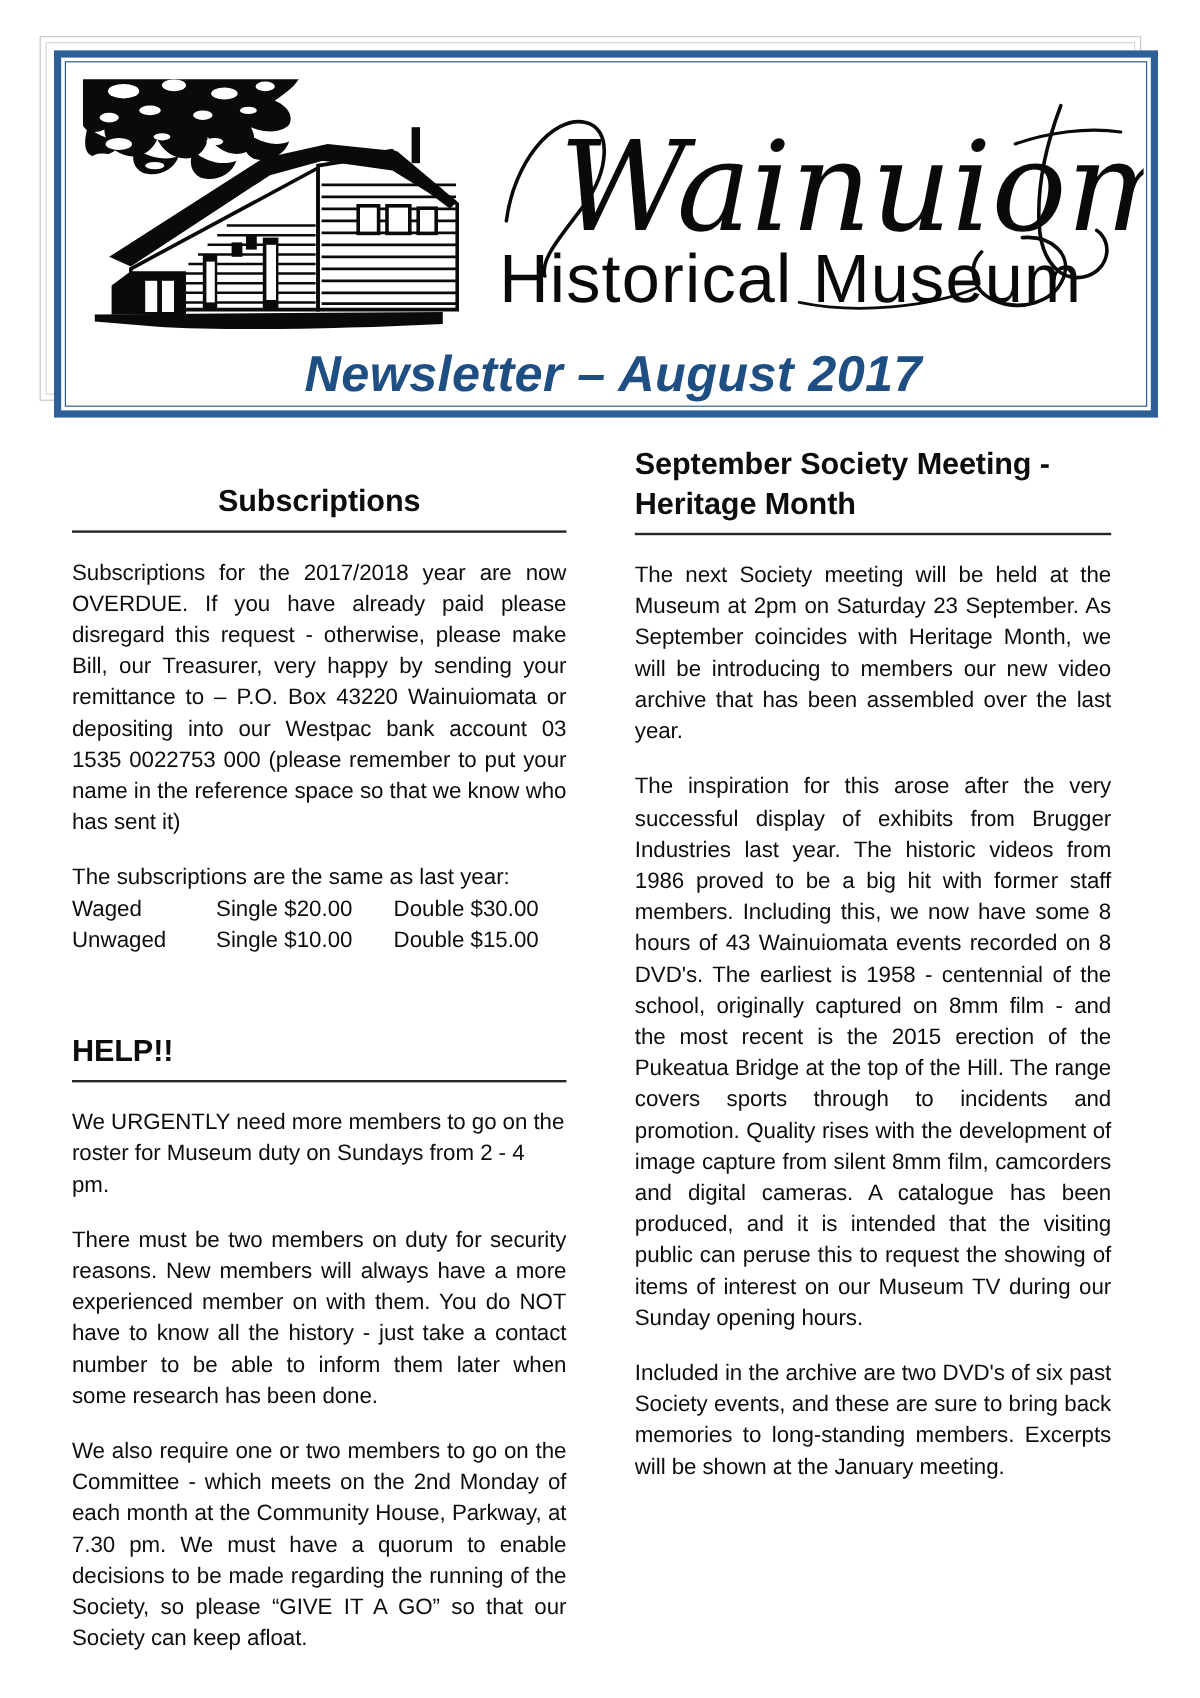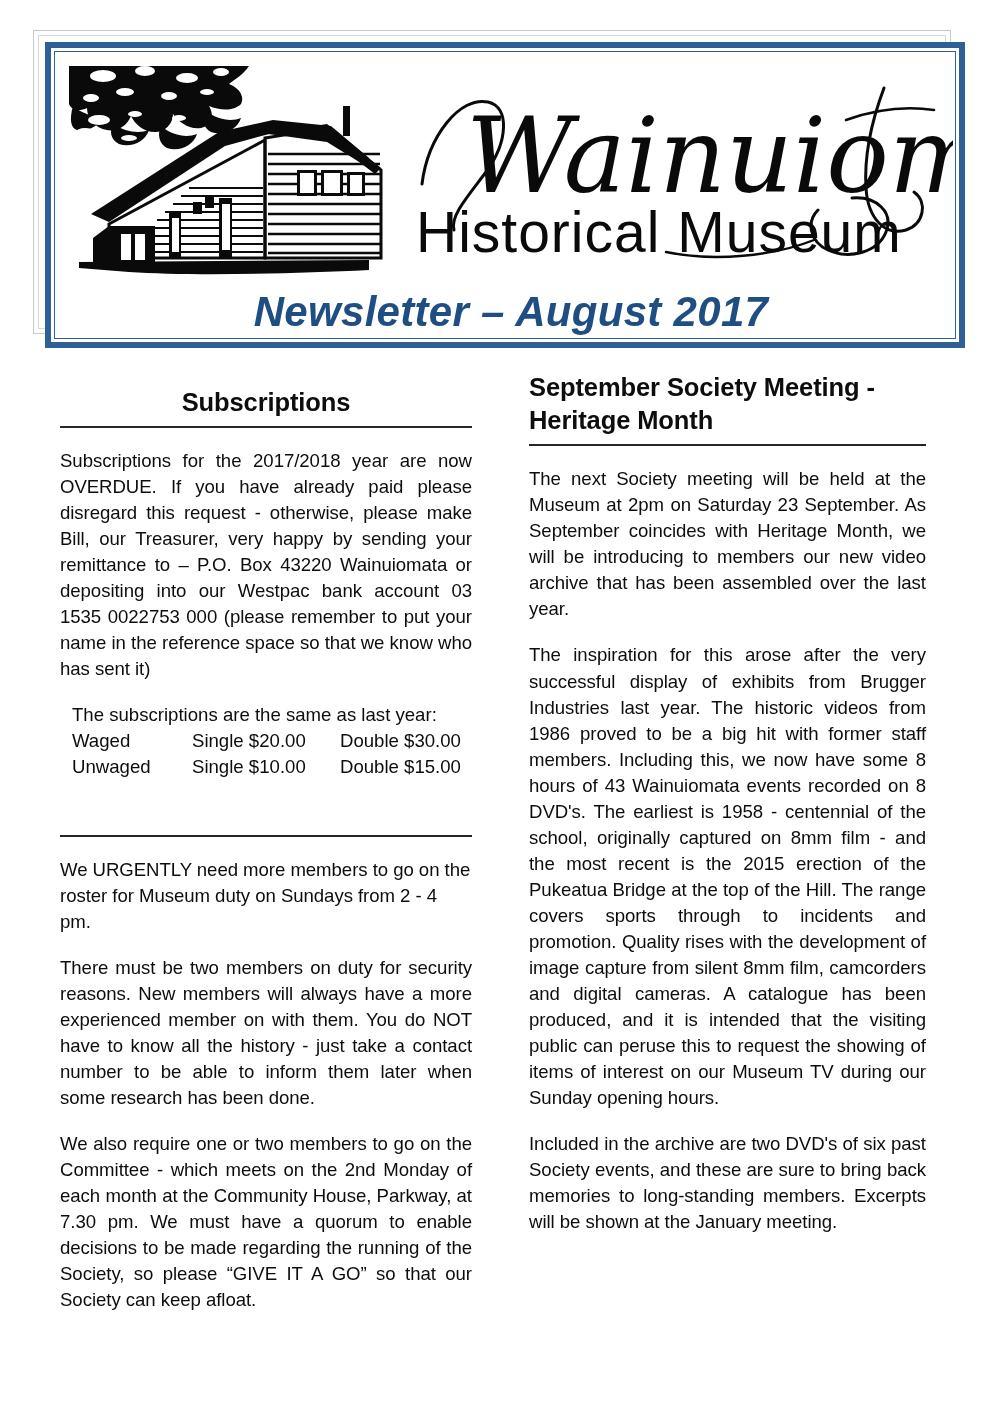--- a/index.html
+++ b/index.html
@@ -129,21 +129,21 @@
 
   h2.section-title {
     margin: 0;
     font-family: "Liberation Sans", sans-serif;
     font-weight: bold;
     font-size: 25.5px;
     line-height: 1.30;
     letter-spacing: -0.1px;
     color: #0d0d0d;
   }
-  .col-left h2.section-title { text-align: center; }
+  .col-left h2.section-title { text-align: center; margin-top: 16px; }
   .rule {
     height: 0;
     border-top: 2px solid #262626;
     margin-top: 7px;
     margin-bottom: 20px;
   }
 
   p.body-text {
     margin: 0 0 20px 0;
     font-family: "Liberation Sans", sans-serif;
@@ -151,21 +151,21 @@
     line-height: 1.40;
     text-align: justify;
     color: #0d0d0d;
     letter-spacing: -0.05px;
   }
   p.body-text.last { margin-bottom: 0; }
   p.body-text.noj { text-align: left; }
 
   
   .rates {
-    margin: 0 0 0 12px;
+    margin: 0 0 0 0;
     font-family: "Liberation Sans", sans-serif;
     font-size: 18.6px;
     line-height: 1.40;
     color: #0d0d0d;
   }
   .rates .rate-row { white-space: pre; }
   .rate-cat   { display: inline-block; width: 120px; }
   .rate-single{ display: inline-block; width: 148px; }
 
   .gap-help { height: 47px; }
@@ -322,20 +322,21 @@
       <div class="rates">
         <div class="rate-row">The subscriptions are the same as last year:</div>
         <div class="rate-row"><span class="rate-cat">Waged</span><span class="rate-single">Single $20.00</span><span>Double $30.00</span></div>
         <div class="rate-row"><span class="rate-cat">Unwaged</span><span class="rate-single">Single $10.00</span><span>Double $15.00</span></div>
       </div>
     </section>
 
     <div class="gap-help"></div>
 
     <section>
+      <h2 class="section-title" style="text-align:left;">HELP!!</h2>
       <div class="rule"></div>
 
       <p class="body-text noj">We URGENTLY need more members to go on the roster for Museum duty on Sundays from 2 - 4 pm.</p>
       <p class="body-text">There must be two members on duty for security reasons.  New members will always have a more experienced member on with them. You do NOT have to know all the history - just take a contact number to be able to inform them later when some research has been done.</p>
       <p class="body-text last">We also require one or two members to go on the Committee - which meets on the 2nd Monday of each month at the Community House, Parkway, at 7.30 pm.  We must have a quorum to enable decisions to be made regarding the running of the Society, so please “GIVE IT A GO” so that our Society can keep afloat.</p>
     </section>
   </div>
 
   <div class="col col-right">
     <section>

